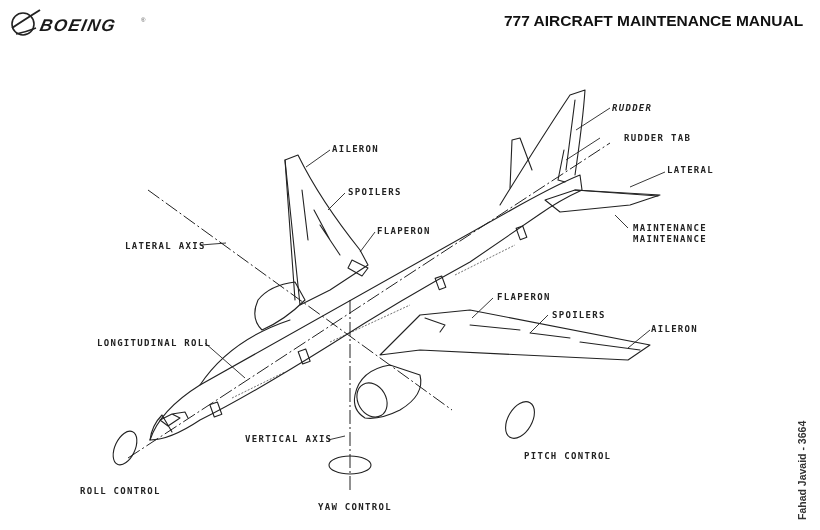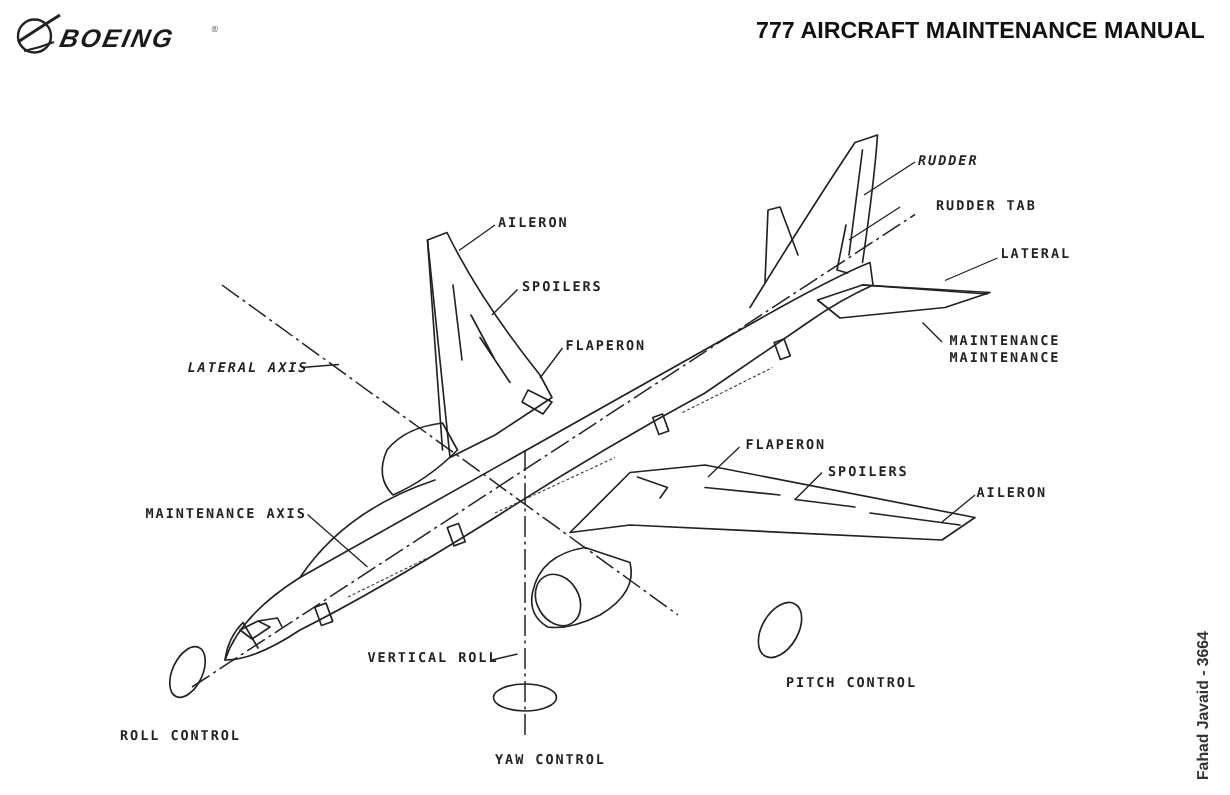--- a/index.html
+++ b/index.html
@@ -100,23 +100,23 @@
 </svg>
 
 <span class="lbl" style="left:612px;top:103px;font-style:italic;">RUDDER</span>
 <span class="lbl" style="left:592px;top:133px;margin-left:32px;">RUDDER TAB</span>
 <span class="lbl" style="left:667px;top:165px;">LATERAL</span>
 <span class="lbl" style="left:633px;top:223px;">MAINTENANCE</span>
 <span class="lbl" style="left:633px;top:234px;">MAINTENANCE</span>
 <span class="lbl" style="left:332px;top:144px;">AILERON</span>
 <span class="lbl" style="left:348px;top:187px;">SPOILERS</span>
 <span class="lbl" style="left:377px;top:226px;">FLAPERON</span>
-<span class="lbl" style="left:125px;top:241px;font-style:italic;">LATERAL AXIS</span>
+<span class="lbl" style="left:125px;top:241px;">LATERAL AXIS</span>
 <span class="lbl" style="left:497px;top:292px;">FLAPERON</span>
 <span class="lbl" style="left:552px;top:310px;">SPOILERS</span>
 <span class="lbl" style="left:651px;top:324px;">AILERON</span>
-<span class="lbl" style="left:97px;top:338px;">MAINTENANCE AXIS</span>
-<span class="lbl" style="left:245px;top:434px;">VERTICAL ROLL</span>
+<span class="lbl" style="left:97px;top:338px;">LONGITUDINAL ROLL</span>
+<span class="lbl" style="left:245px;top:434px;">VERTICAL AXIS</span>
 <span class="lbl" style="left:80px;top:486px;">ROLL CONTROL</span>
-<span class="lbl" style="left:330px;top:502px;">YAW CONTROL</span>
+<span class="lbl" style="left:318px;top:502px;">YAW CONTROL</span>
 <span class="lbl" style="left:524px;top:451px;">PITCH CONTROL</span>
 
 <div class="credit">Fahad Javaid - 3664</div>
 
 </body></html>

